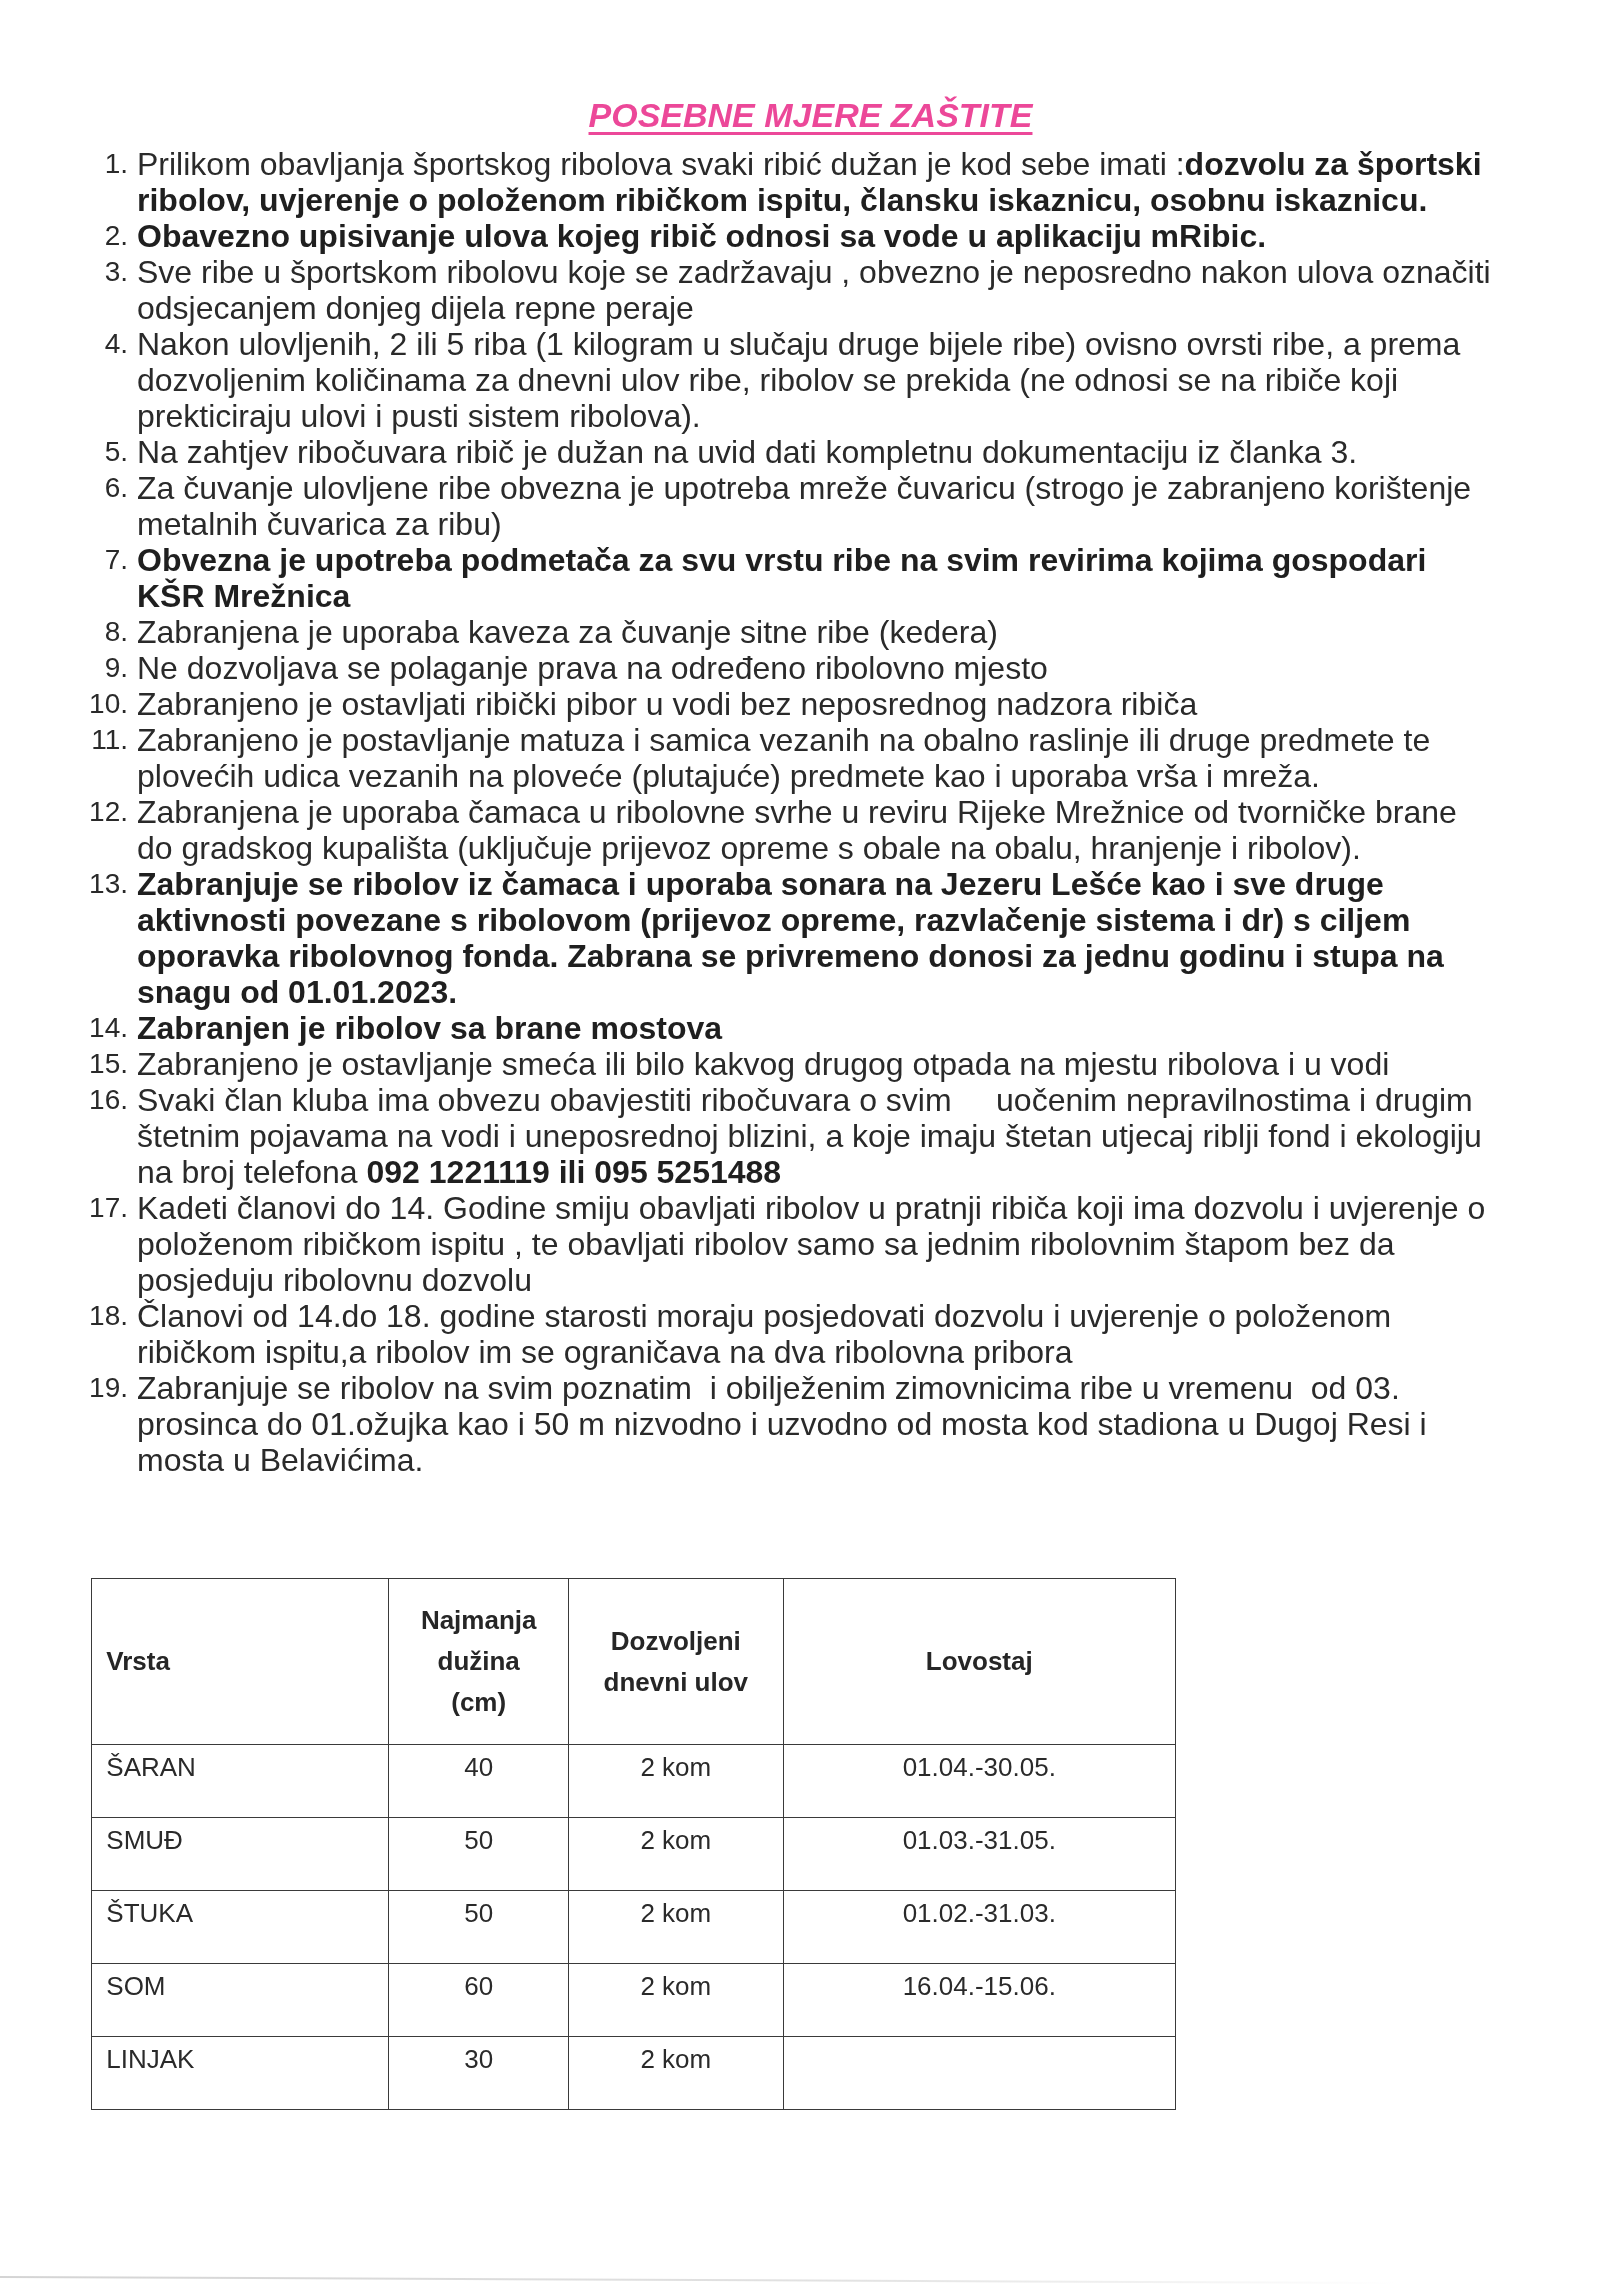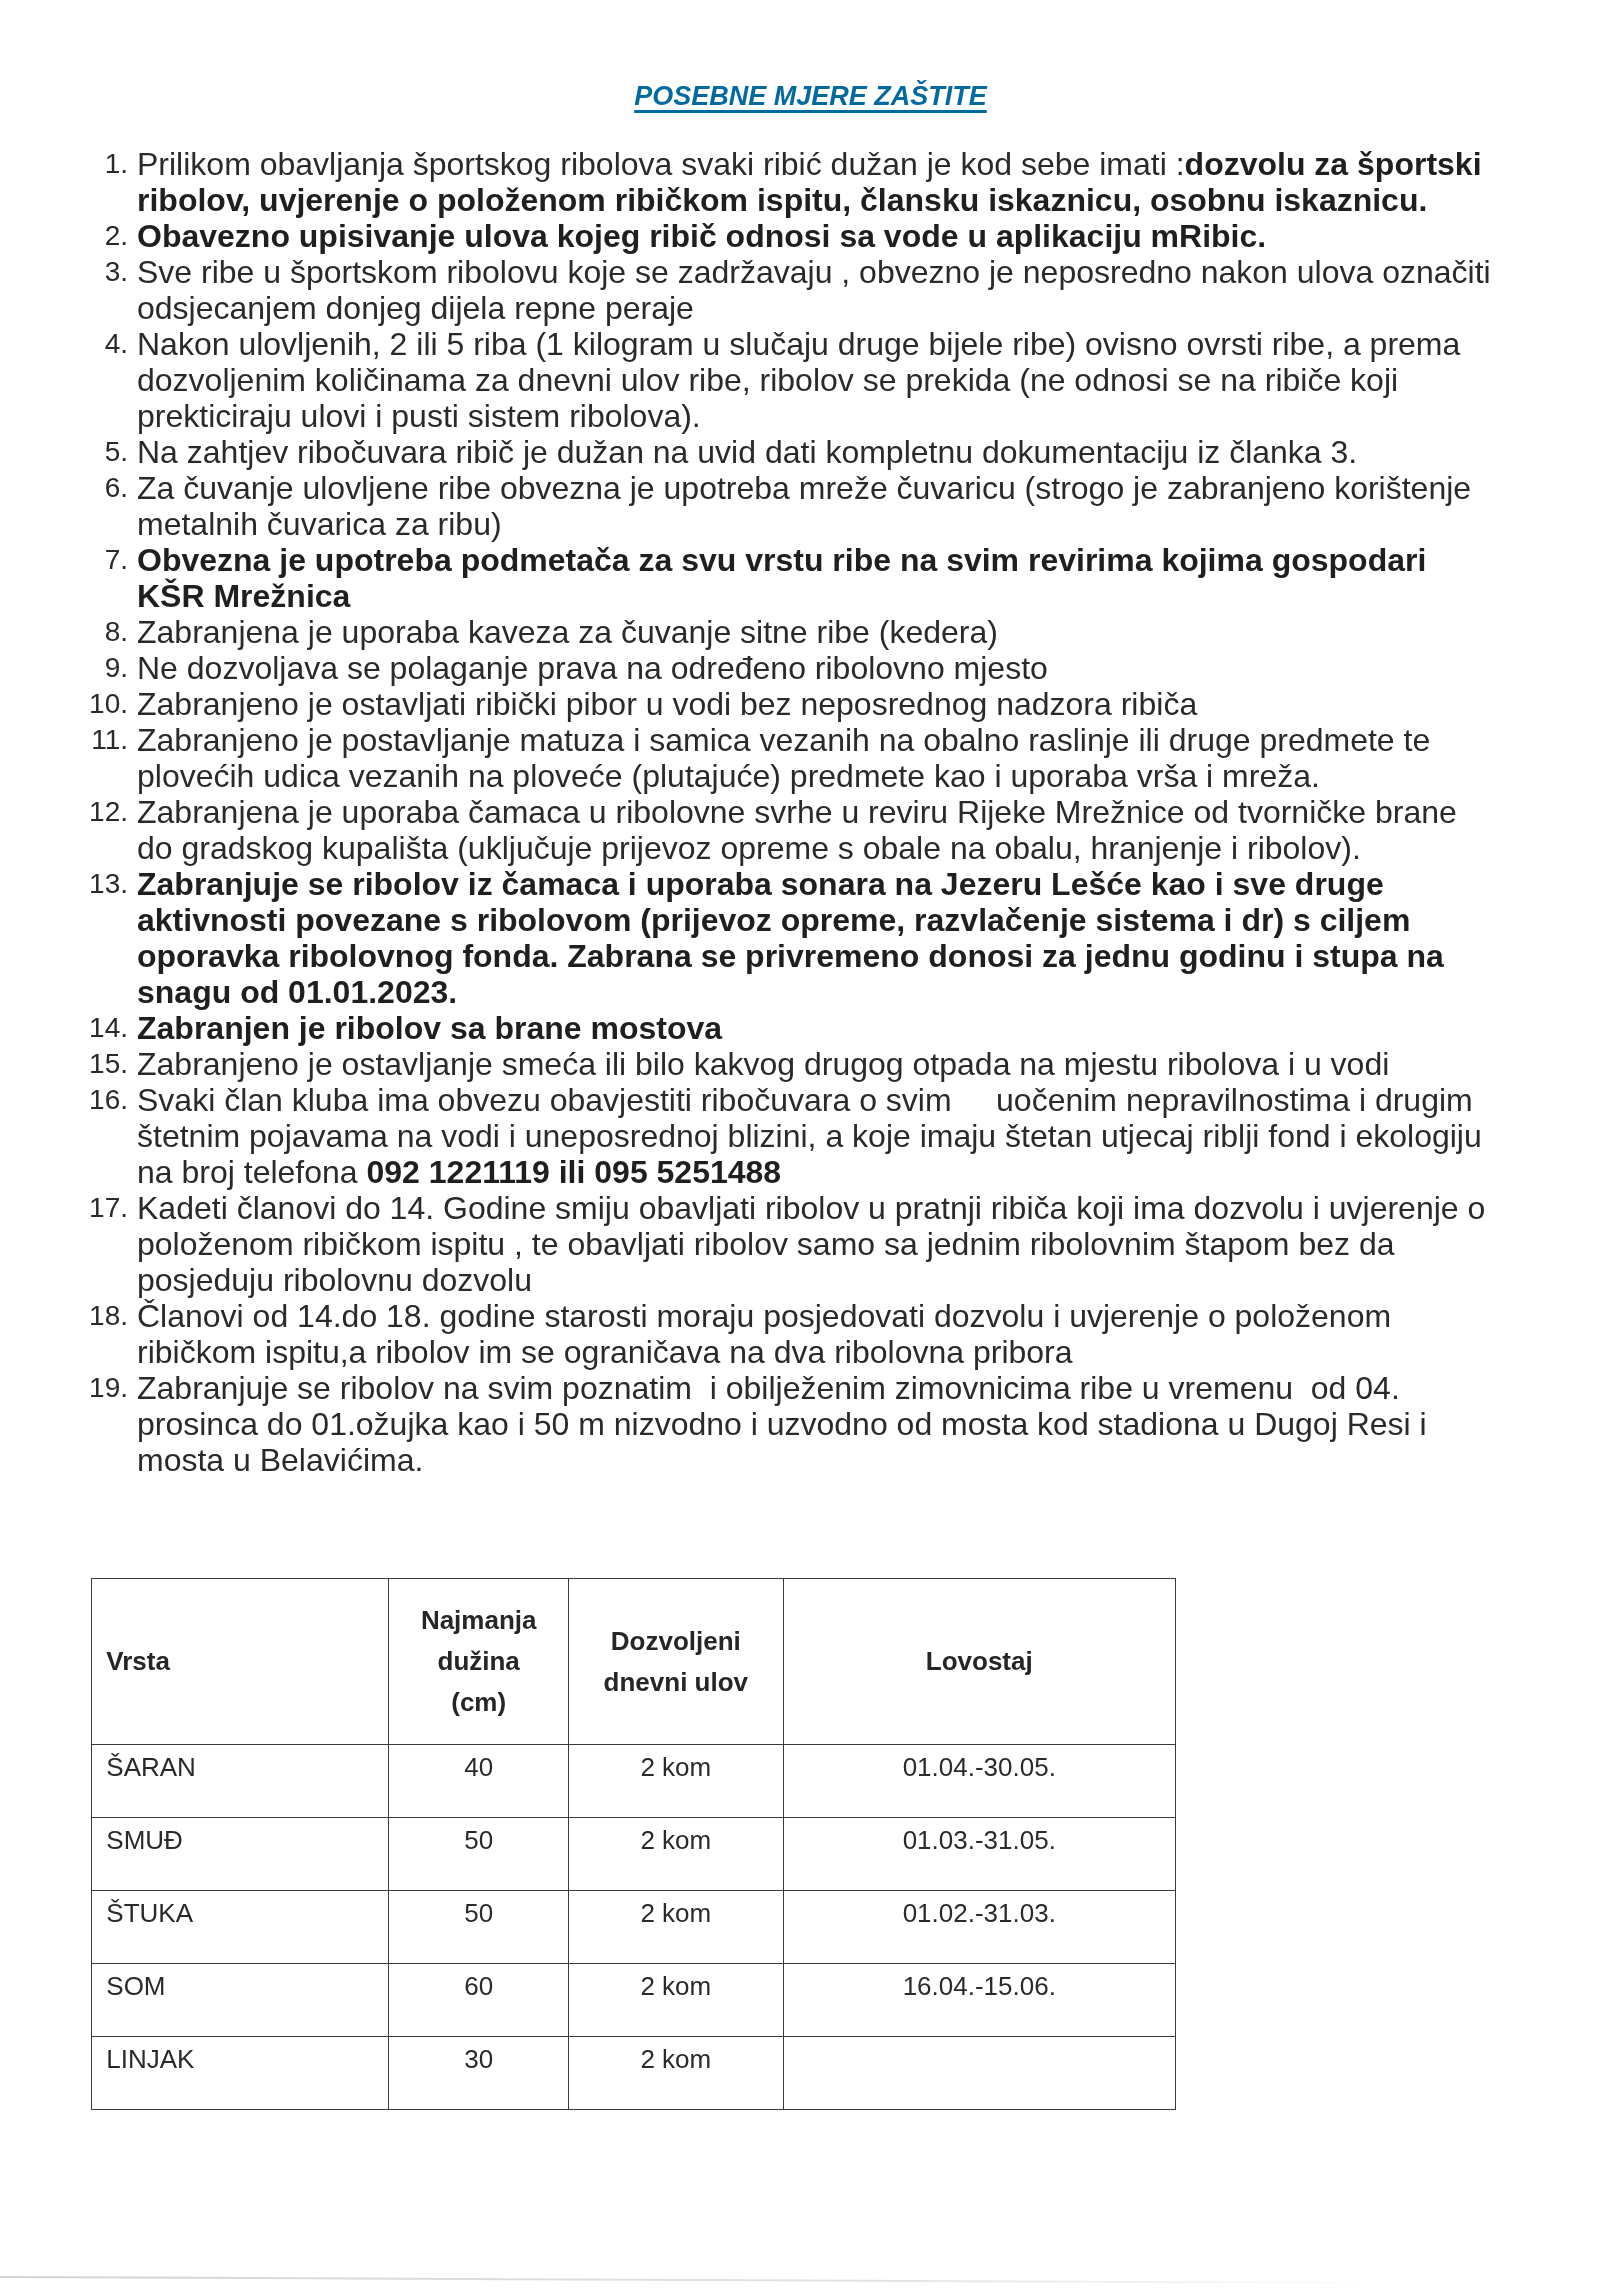--- a/index.html
+++ b/index.html
@@ -12,28 +12,28 @@
       height: 2293px;
       position: relative;
       overflow: hidden;
       color: #2a2a2a;
       font-family: "Liberation Sans", sans-serif;
     }
     .page-title {
       position: absolute;
       left: 0;
       width: 1621px;
-      top: 63px;
+      top: 73px;
       text-align: center;
       font-family: "Liberation Sans", sans-serif;
       font-weight: bold;
       font-style: italic;
-      font-size: 27px;
+      font-size: 34px;
       letter-spacing: 0px;
-      color: #0369a1;
+      color: #ec4899;
       text-decoration: underline;
       text-decoration-thickness: 2.7px;
       text-underline-offset: 4.5px;
     }
     .rules-list {
       position: absolute;
       left: 0;
       top: 146px;
       width: 1621px;
       margin: 0;
@@ -203,21 +203,21 @@
       <span class="rule-line"><span class="seg-regular">položenom ribičkom ispitu , te obavljati ribolov samo sa jednim ribolovnim štapom bez da</span></span>
       <span class="rule-line"><span class="seg-regular">posjeduju ribolovnu dozvolu</span></span>
     </li>
     <li class="rule-item">
       <span class="rule-number">18.</span>
       <span class="rule-line"><span class="seg-regular">Članovi od 14.do 18. godine starosti moraju posjedovati dozvolu i uvjerenje o položenom</span></span>
       <span class="rule-line"><span class="seg-regular">ribičkom ispitu,a ribolov im se ograničava na dva ribolovna pribora</span></span>
     </li>
     <li class="rule-item">
       <span class="rule-number">19.</span>
-      <span class="rule-line"><span class="seg-regular">Zabranjuje se ribolov na svim poznatim  i obilježenim zimovnicima ribe u vremenu  od 04.</span></span>
+      <span class="rule-line"><span class="seg-regular">Zabranjuje se ribolov na svim poznatim  i obilježenim zimovnicima ribe u vremenu  od 03.</span></span>
       <span class="rule-line"><span class="seg-regular">prosinca do 01.ožujka kao i 50 m nizvodno i uzvodno od mosta kod stadiona u Dugoj Resi i</span></span>
       <span class="rule-line"><span class="seg-regular">mosta u Belavićima.</span></span>
     </li>
   </ol>
 
 <table class="fish-table">
   <thead>
     <tr>
       <th class="col-vrsta">
           <span style="display: block;">Vrsta</span>

